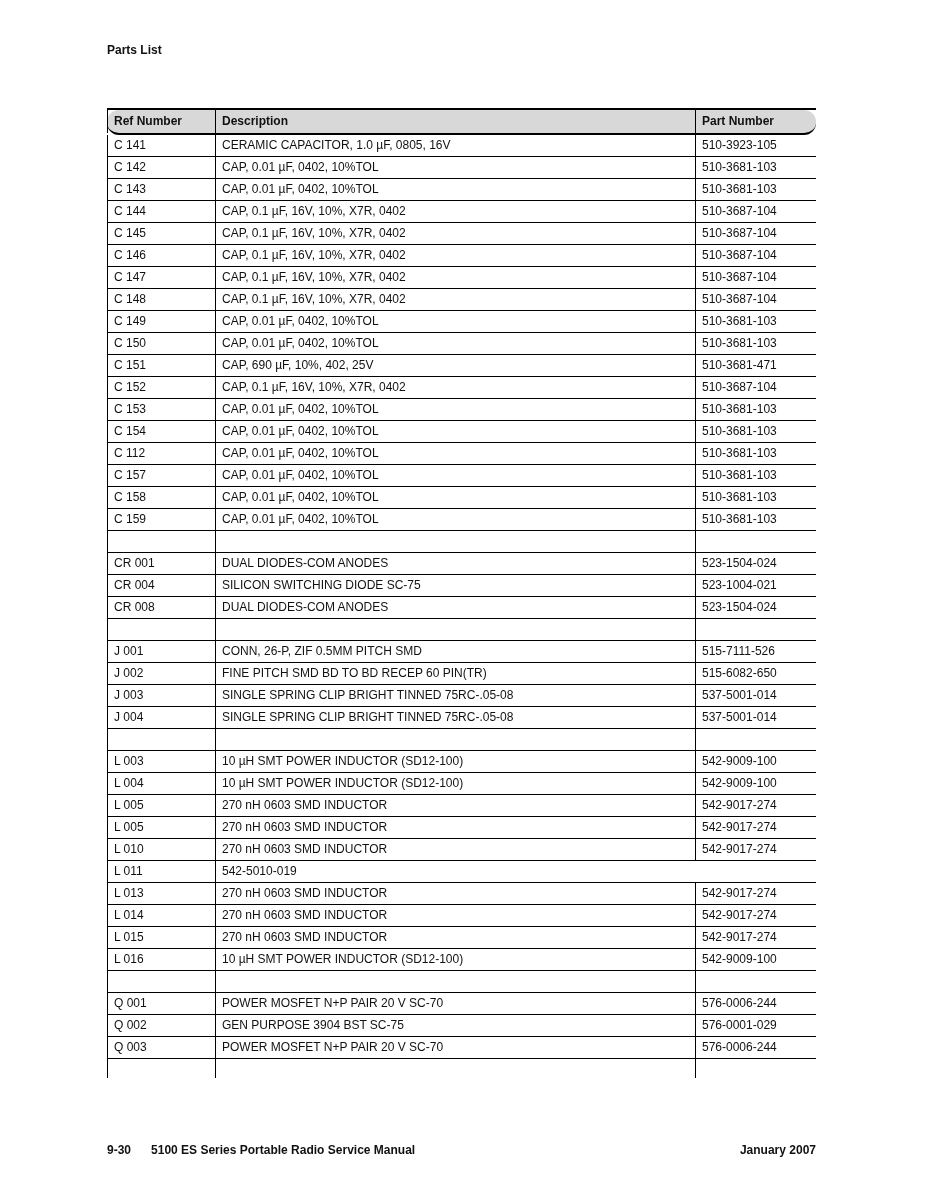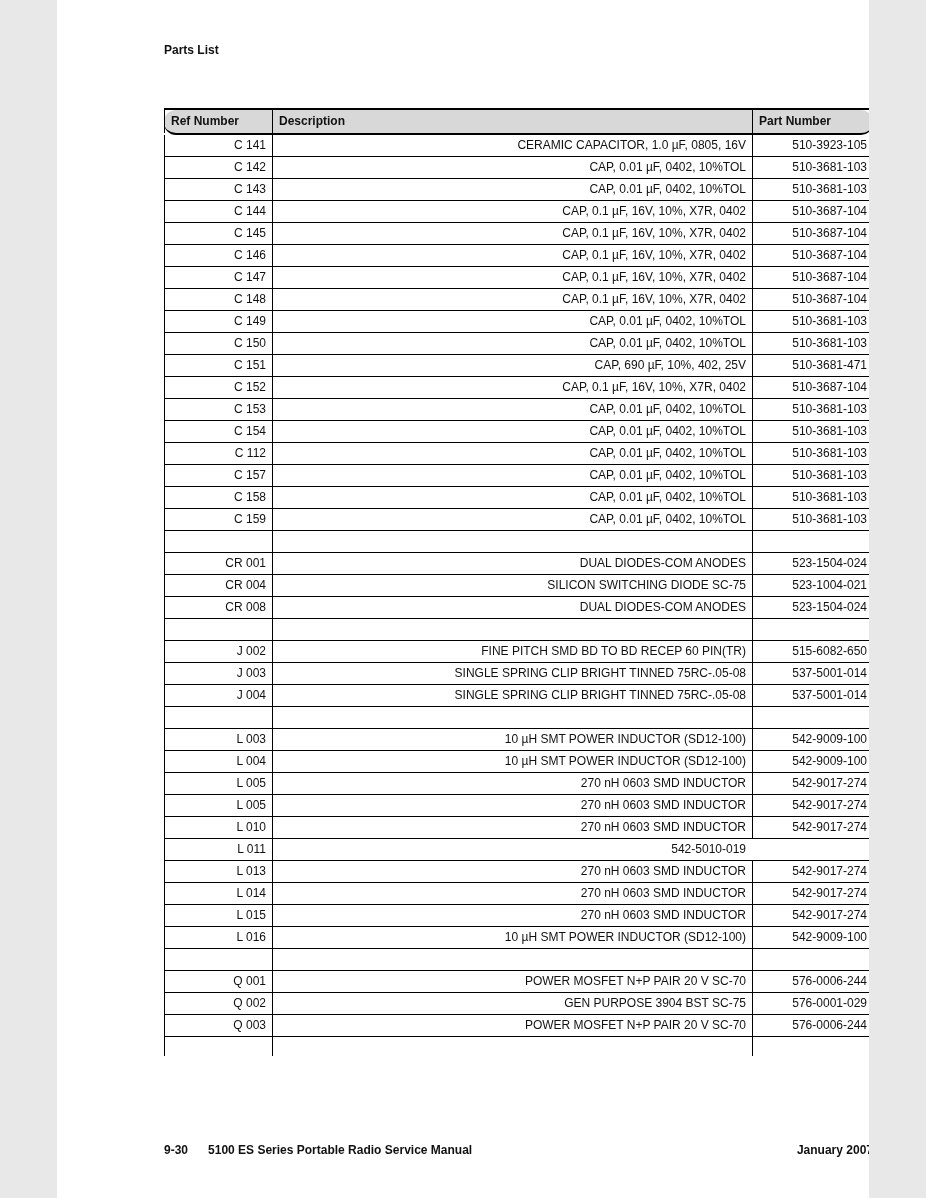--- a/index.html
+++ b/index.html
@@ -1,18 +1,18 @@
 <!DOCTYPE html>
 <html><head>
 <meta charset="utf-8">
 <style>
   html,body { margin:0; padding:0; background:#e8e8e8; }
   .page {
     position:relative;
-    width:812px; height:1198px;
+    width:926px; height:1198px;
     margin:0 auto;
     background:#ffffff;
     font-family:"Liberation Sans","DejaVu Sans",sans-serif;
     color:#111111;
     overflow:hidden;
   }
   .page-header-label {
     position:absolute; left:107px; top:43px;
     font-size:12px; font-weight:bold;
   }
@@ -20,21 +20,20 @@
     position:absolute; left:107px; top:108px;
     width:709px;
     border-top:2px solid #000;
     font-size:12px;
   }
   .t-row {
     display:grid;
     grid-template-columns:108px 480px 121px;
     height:21px;
     border-bottom:1px solid #000;
-    text-align:right;
   }
   .t-header-row {
     display:grid;
     grid-template-columns:108px 480px 121px;
     height:23px;
     background:#d8d8d8;
     border-bottom:2px solid #000;
     font-weight:bold;
     border-radius:12px;
   }
@@ -179,20 +178,25 @@
           <div class="cell">CR 008</div>
           <div class="cell">DUAL DIODES-COM ANODES</div>
           <div class="cell">523-1504-024</div>
         </div>
         <div class="t-row sep">
           <div class="cell"></div>
           <div class="cell"></div>
           <div class="cell"></div>
         </div>
         <div class="t-row">
+          <div class="cell">J 001</div>
+          <div class="cell">CONN, 26-P, ZIF 0.5MM PITCH SMD</div>
+          <div class="cell">515-7111-526</div>
+        </div>
+        <div class="t-row">
           <div class="cell">J 002</div>
           <div class="cell">FINE PITCH SMD BD TO BD RECEP 60 PIN(TR)</div>
           <div class="cell">515-6082-650</div>
         </div>
         <div class="t-row">
           <div class="cell">J 003</div>
           <div class="cell">SINGLE SPRING CLIP BRIGHT TINNED 75RC-.05-08</div>
           <div class="cell">537-5001-014</div>
         </div>
         <div class="t-row">

